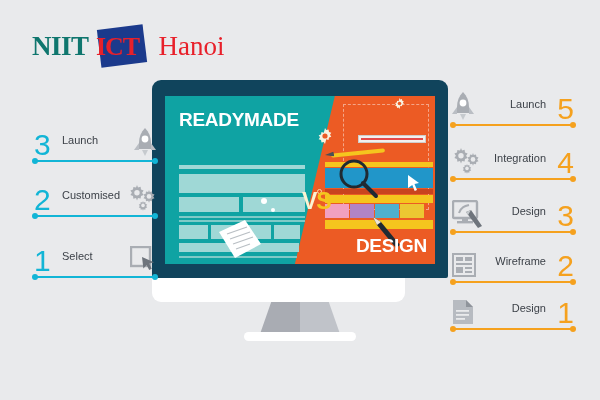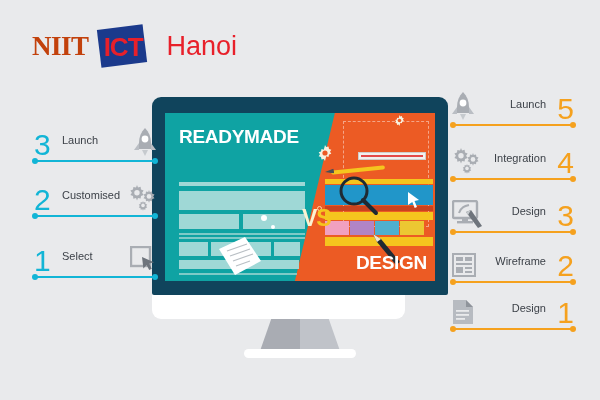--- a/index.html
+++ b/index.html
@@ -8,42 +8,42 @@
     font-family:"Liberation Sans", sans-serif;
     background:#e9eaec;
     position:relative;
     overflow:hidden;
   }
 
   
   #logo { position:absolute; left:32px; top:26px; display:flex; align-items:center; }
   #logo .niit {
     font-family:"Liberation Serif", serif;
-    font-weight:bold; font-size:27px; color:#c2410c;
+    font-weight:bold; font-size:27px; color:#0f766e;
     letter-spacing:-0.5px; line-height:1;
   }
   #logo .ictwrap { position:relative; width:54px; height:40px; margin-left:4px; }
   #logo .ictwrap .sq {
     position:absolute; left:6px; top:1px; width:46px; height:38px;
     background:#1b3a8c; transform:rotate(-7deg);
   }
   #logo .ictwrap .ict {
     position:absolute; left:0px; top:8px; width:50px;
-    text-align:right;
-    font-family:Liberation Sans, sans-serif;
+    text-align:center;
+    font-family:Liberation Serif, serif;
     font-weight:bold; font-size:26px; color:#e8202a; line-height:1;
     letter-spacing:-1px;
   }
   #logo .hanoi {
-    font-family:Liberation Sans, sans-serif;
-    font-size:27px; color:#e8202a; margin-left:20px; line-height:1;
-  }
-
-  
-  #monitor { position:absolute; left:152px; top:97px; width:253px; height:222px; }
+    font-family:Liberation Serif, serif;
+    font-size:27px; color:#e8202a; margin-left:12px; line-height:1;
+  }
+
+  
+  #monitor { position:absolute; left:152px; top:80px; width:253px; height:222px; }
   #monitor .body {
     position:absolute; inset:0; background:#ffffff;
     border-radius:9px;
   }
   #monitor .bezel {
     position:absolute; left:0; top:0; width:296px; height:198px;
     background:#10445c; border-radius:9px 9px 2px 2px;
   }
   #monitor .screen {
     position:absolute; left:13px; top:16px; width:270px; height:168px;

